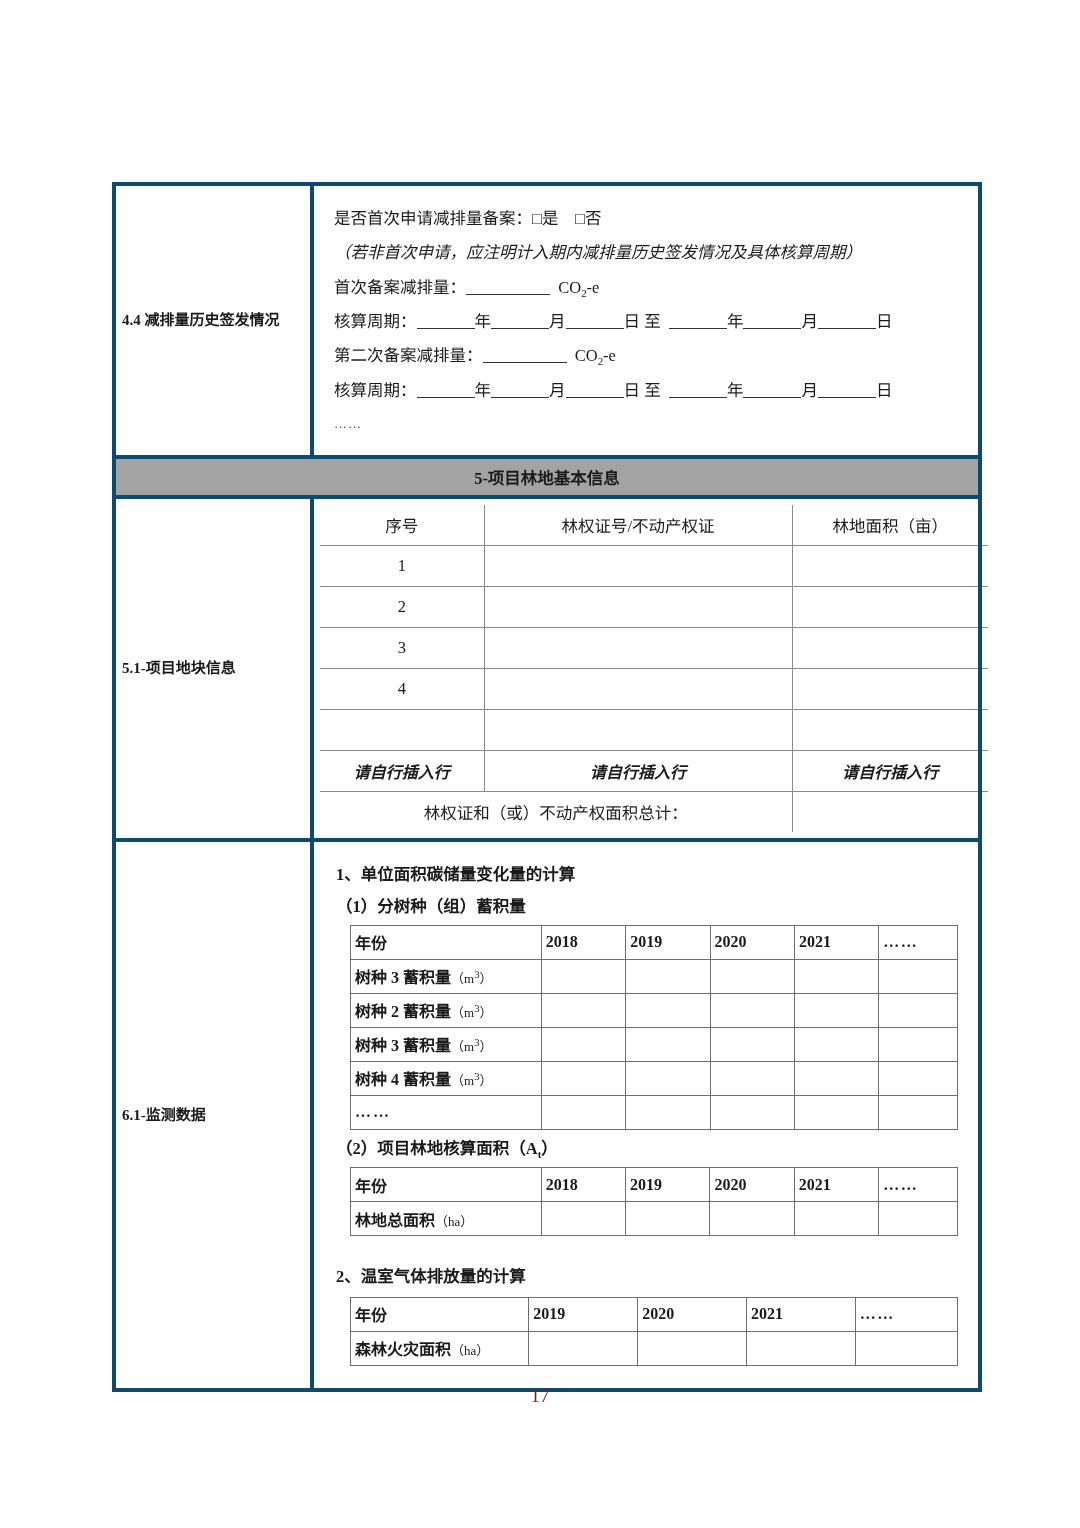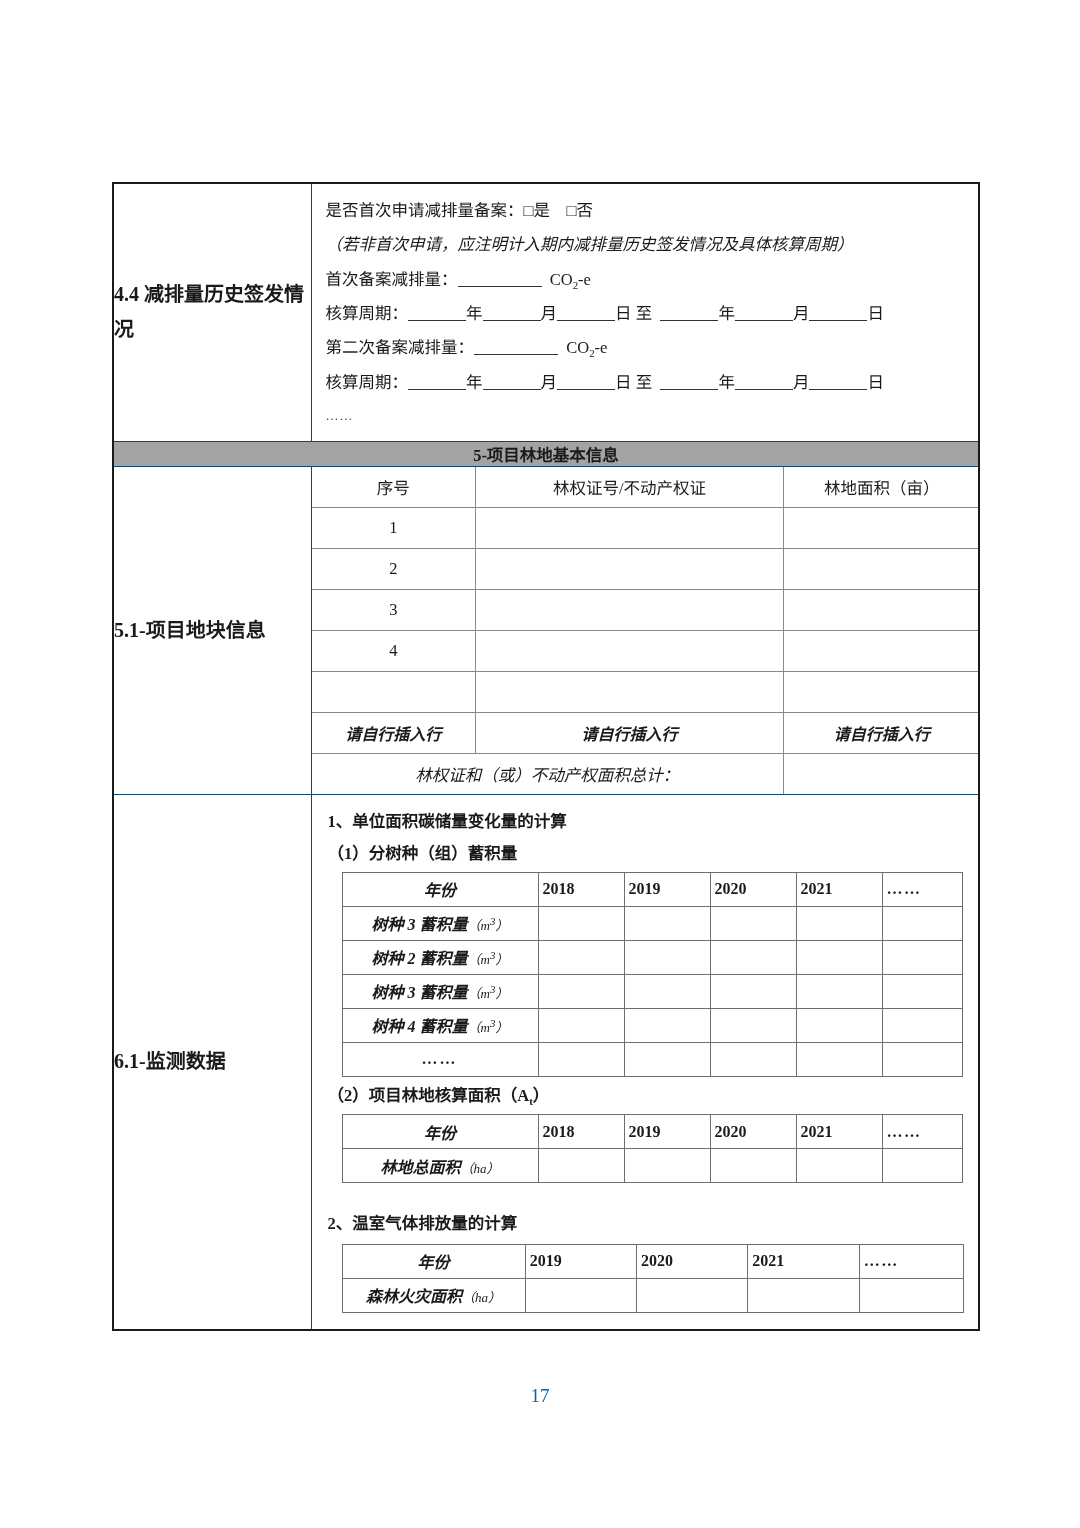--- a/index.html
+++ b/index.html
@@ -26,36 +26,36 @@
   
   .doc-table {
     position: absolute;
     left: 112px;
     top: 182px;
     width: 868px;
     border-collapse: collapse;
     table-layout: fixed;
   }
   .doc-table > tbody > tr > td {
-    border: 1px solid #0c4a6e;
+    border: 4px solid #0c4a6e;
     vertical-align: top;
-    padding: 0;
+    padding: 6px;
   }
   
   .doc-table {
     border: 2px solid #1a1a1a;
   }
 
   .col-label { width: 198px; }
   .col-body  { width: 668px; }
 
   .label-cell {
     padding: 10px 12px;
     font-weight: bold;
-    font-size: 20px;
+    font-size: 15px;
     line-height: 1.75;
     vertical-align: middle;
   }
   .label-cell.top-mid { vertical-align: middle; }
 
   
   .section-banner td {
     background: #a3a3a3;
     text-align: center;
     font-weight: bold;
@@ -110,21 +110,20 @@
   .i51-c3 { width: 196px; }
   .hdr51 { font-weight: bold; }
   .ins-row td {
     font-style: italic;
     font-weight: bold;
     font-size: 16px;
   }
   .total-lbl {
     text-align: center;
     font-size: 16.5px;
-    font-style: italic;
   }
 
   
   .body-61 {
     padding: 12px 14px 16px 16px;
     font-size: 16.5px;
   }
   .h-num {
     font-weight: bold;
     margin: 2px 0 6px 0;
@@ -142,23 +141,21 @@
     table-layout: fixed;
     margin: 0 0 0 14px;
   }
   .ytab td {
     border: 1px solid #6e6e6e;
     height: 33px;
     font-size: 16px;
     padding: 0 4px;
   }
   .ytab .rowlab {
-    text-align: center;
-    font-weight: bold;
-    font-style: italic;
+    font-weight: bold;
   }
   .ytab .yhdr {
     font-weight: bold;
   }
   .ytab .unit {
     font-weight: normal;
     font-size: 13px;
   }
   .dots-cell { letter-spacing: 1.5px; font-size: 14px; }
   .dots-row  { letter-spacing: 2px; font-size: 14px; }
@@ -173,21 +170,21 @@
   .wC-d   { width: 110px; }
 
   
   .page-number {
     position: absolute;
     left: 0;
     top: 1385px;
     width: 1080px;
     text-align: center;
     font-size: 19px;
-    color: #0369a1;
+    color: #7f1d1d;
   }
 </style>
 </head>
 <body>
 
 <div class="page">
 
   <table class="doc-table">
     <colgroup>
       <col class="col-label">

